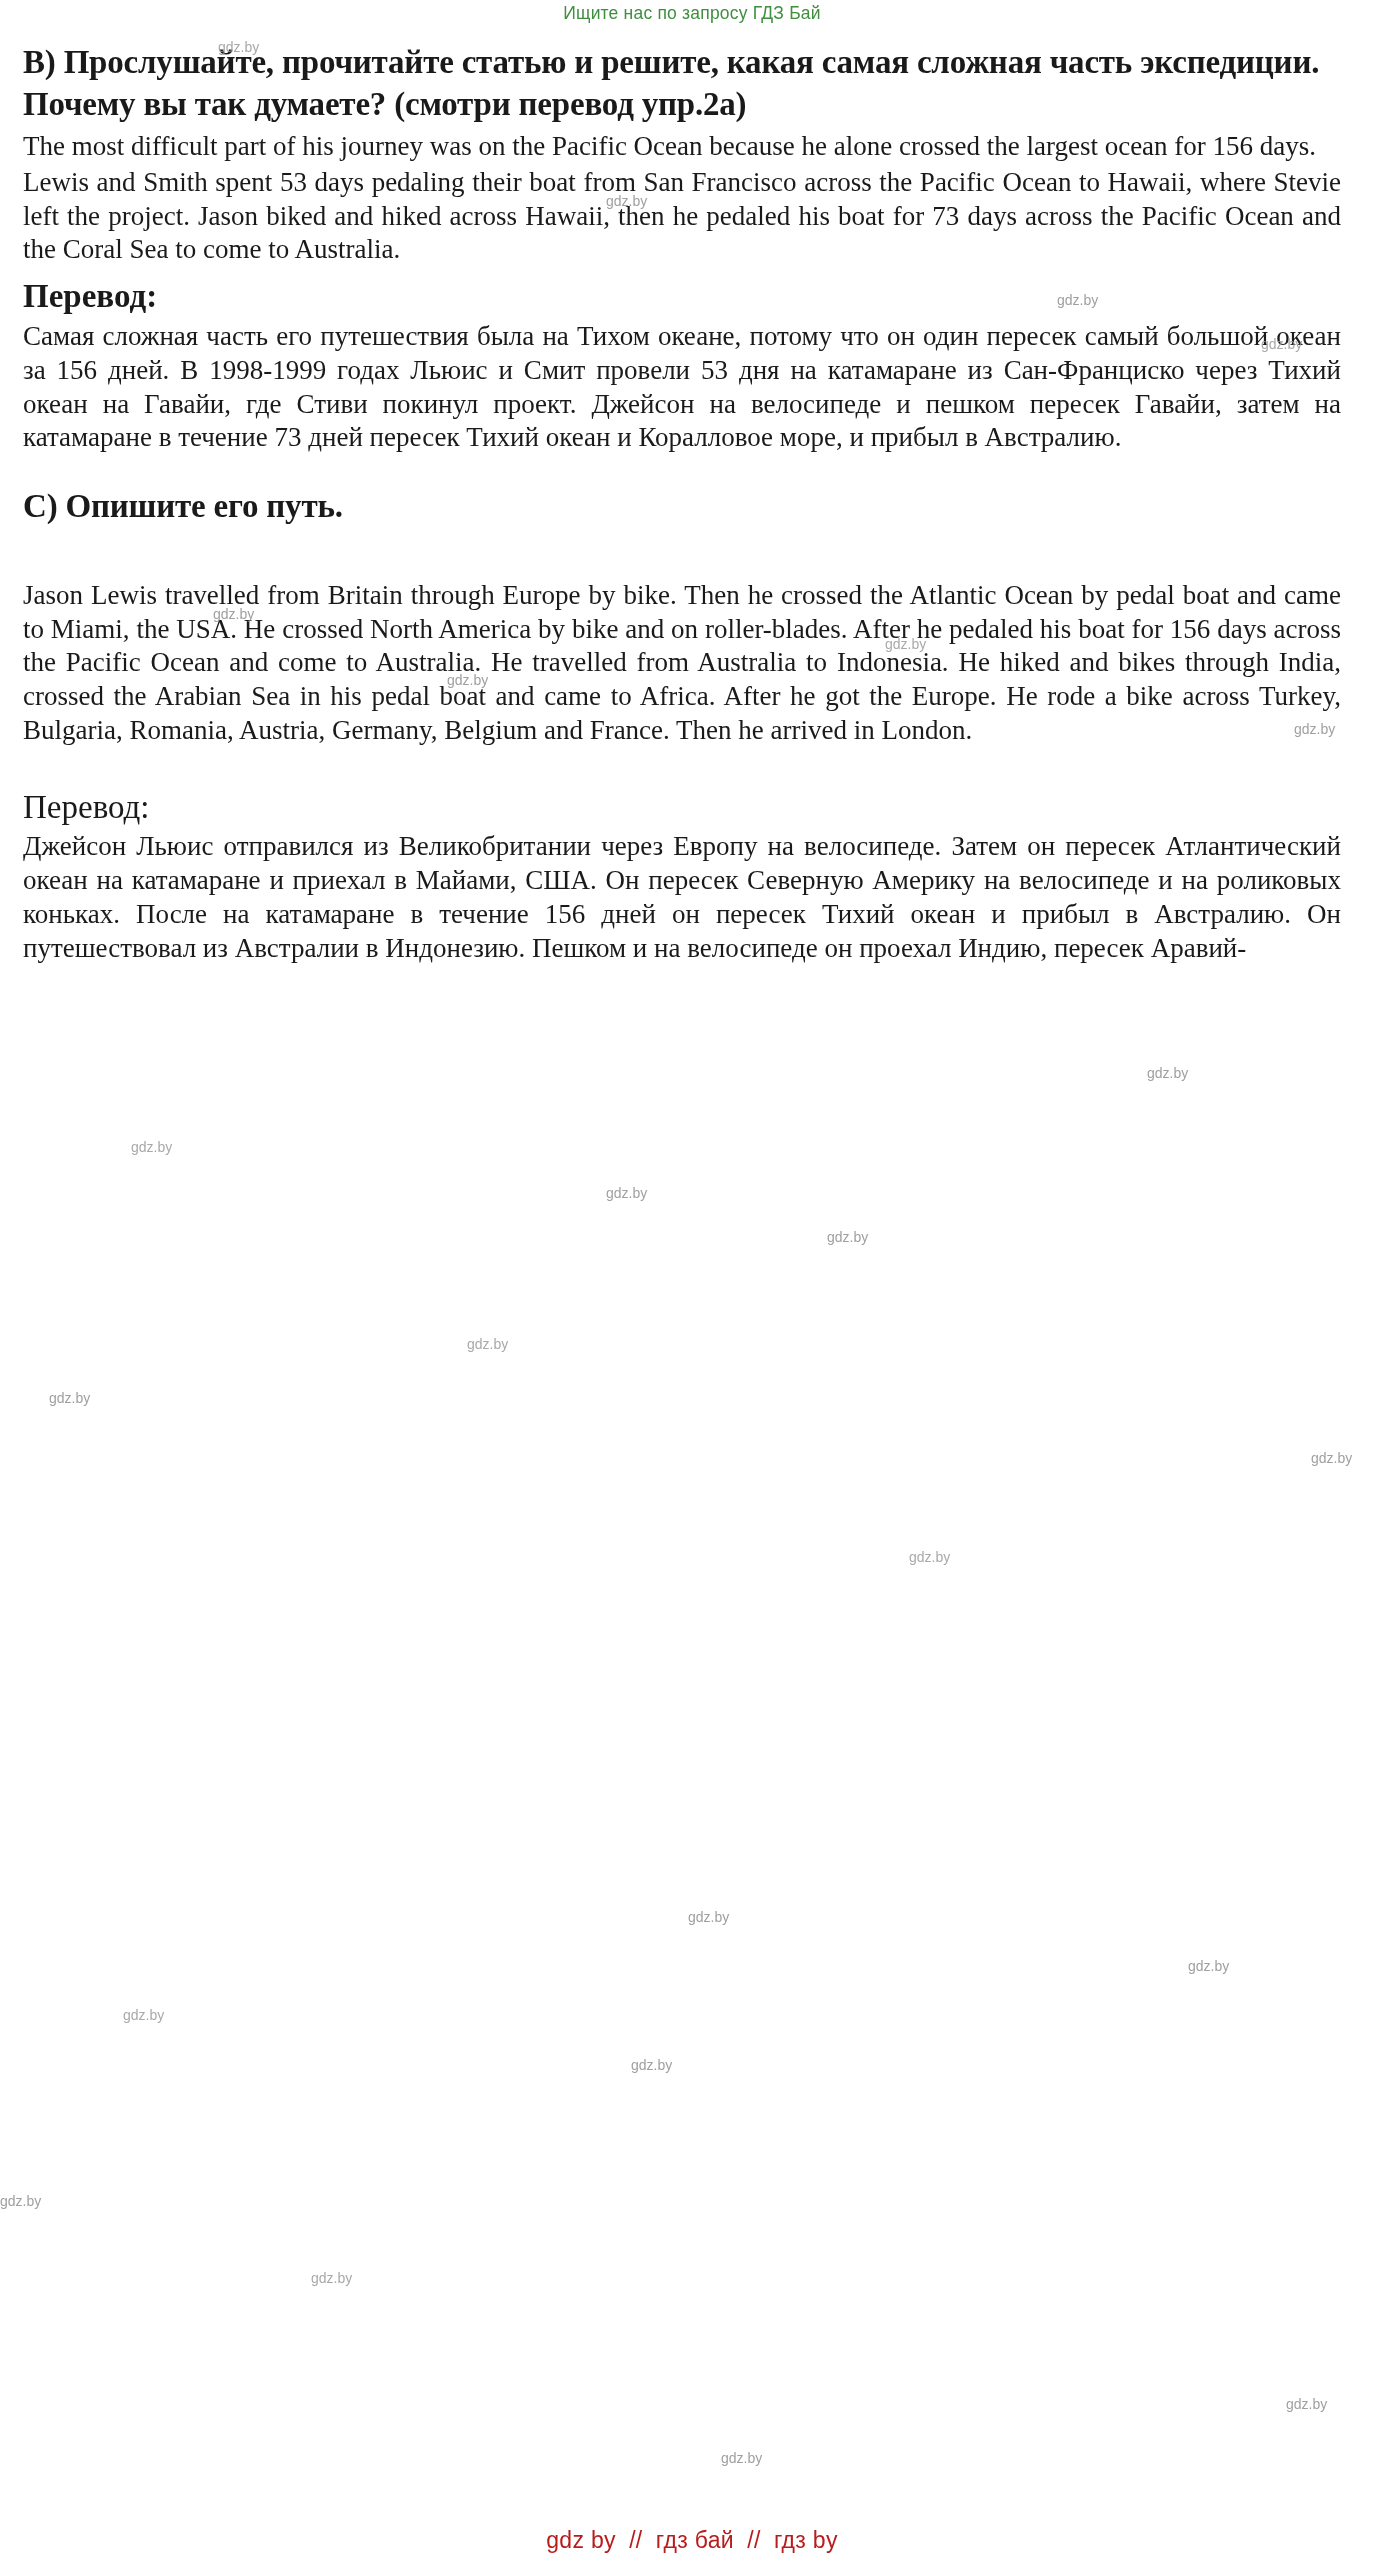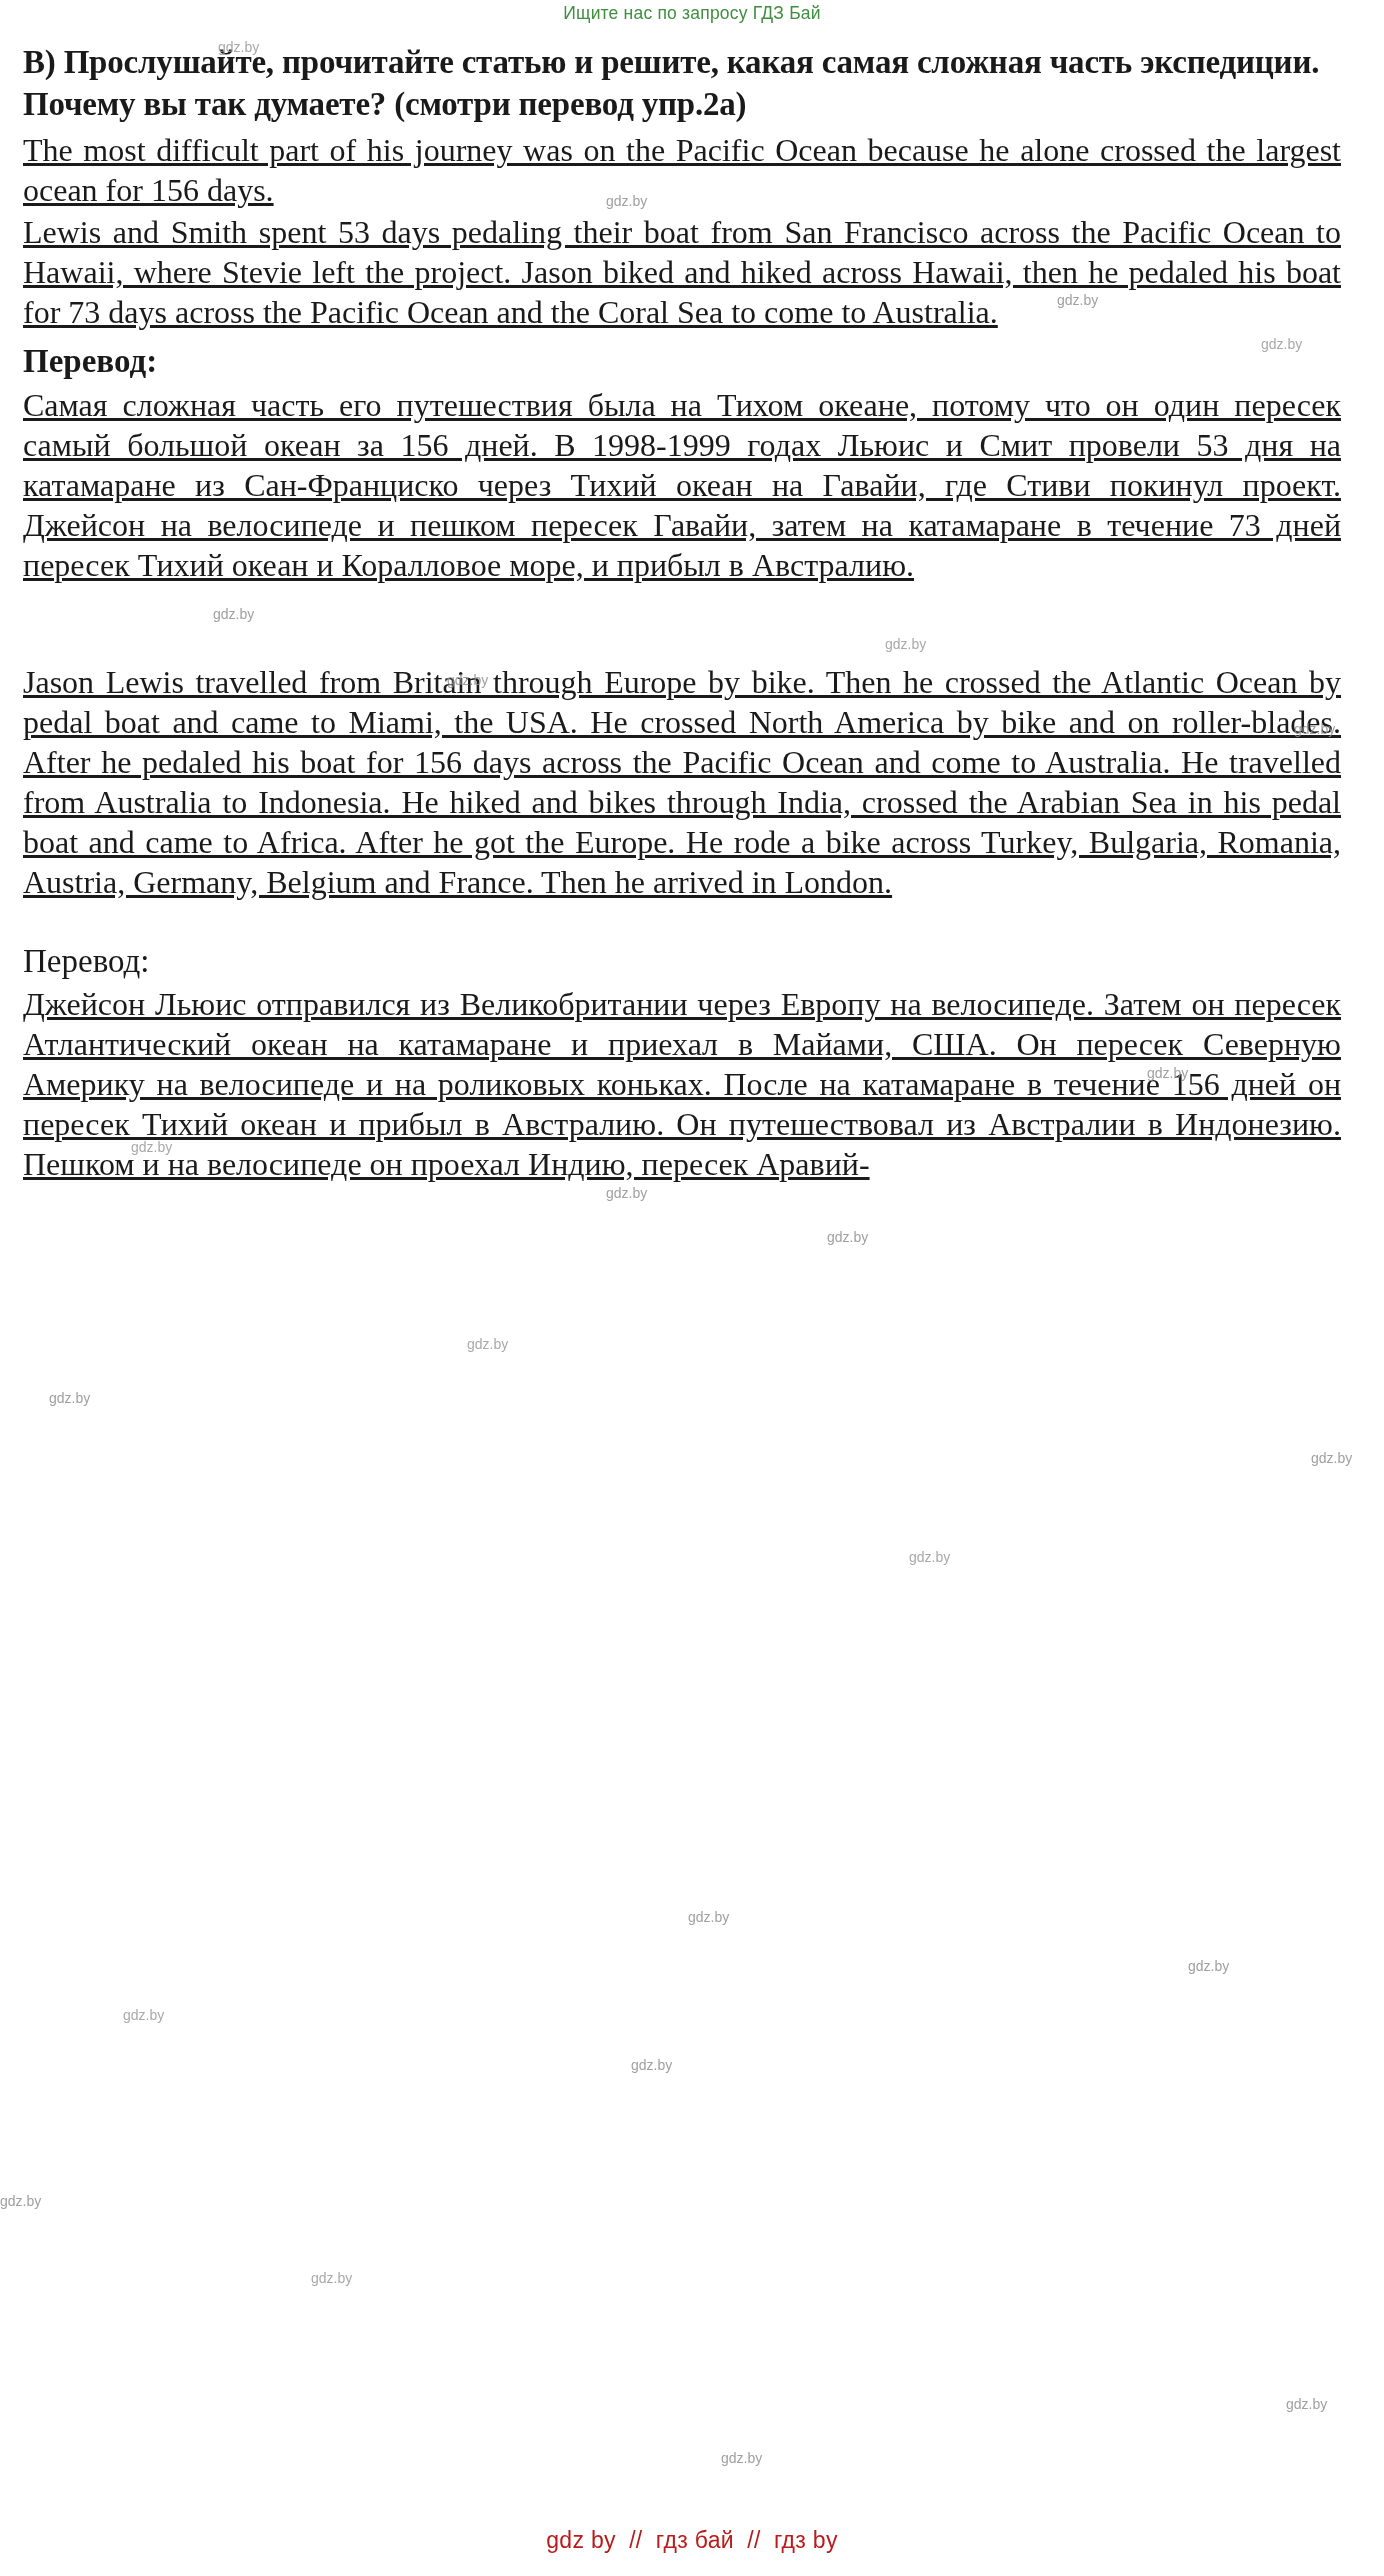--- a/index.html
+++ b/index.html
@@ -41,26 +41,25 @@
     width: 1318px;
   }
   h2.task-heading {
     font-size: 33px;
     font-weight: bold;
     line-height: 1.28;
     margin: 0 0 5px 0;
     letter-spacing: -0.2px;
   }
   p.para {
-    font-size: 32px;
+    font-size: 27px;
     line-height: 1.25;
     margin: 0 0 1.7px 0;
     text-align: justify;
     text-justify: inter-word;
-    text-decoration: underline;
   }
   p.para-last {
     text-align: left;
   }
   .bold-label {
     font-size: 33px;
     font-weight: bold;
     line-height: 1.3;
     margin: 8.3px 0 1.7px 0;
   }
@@ -111,20 +110,21 @@
     <p class="para">The most difficult part of his journey was on the Pacific Ocean because he alone crossed the largest ocean for 156 days.</p>
 
     <p class="para">Lewis and Smith spent 53 days pedaling their boat from San Francisco across the Pacific Ocean to Hawaii, where Stevie left the project. Jason biked and hiked across Hawaii, then he pedaled his boat for 73 days across the Pacific Ocean and the Coral Sea to come to Australia.</p>
 
     <div class="bold-label">Перевод:</div>
 
     <p class="para">Самая сложная часть его путешествия была на Тихом океане, потому что он один пересек самый большой океан за 156 дней. В 1998-1999 годах Льюис и Смит провели 53 дня на катамаране из Сан-Франциско через Тихий океан на Гавайи, где Стиви покинул проект. Джейсон на велосипеде и пешком пересек Гавайи, затем на катамаране в течение 73 дней пересек Тихий океан и Коралловое море, и прибыл в Австралию.</p>
 
     <div class="spacer-md"></div>
 
+    <h2 class="task-heading">C) Опишите его путь.</h2>
 
 
     <div class="spacer-lg"></div>
 
     <p class="para"> Jason Lewis travelled from Britain through Europe by bike. Then he crossed the Atlantic Ocean by pedal boat and came to Miami, the USA. He crossed North America by bike and on roller-blades. After he pedaled his boat for 156 days across the Pacific Ocean and come to Australia. He travelled from Australia to Indonesia. He hiked and bikes through India, crossed the Arabian Sea in his pedal boat and came to Africa. After he got the Europe. He rode a bike across Turkey, Bulgaria, Romania, Austria, Germany, Belgium and France. Then he arrived in London.</p>
 
     <div class="spacer-md"></div>
 
     <div class="plain-label">Перевод:</div>
 

